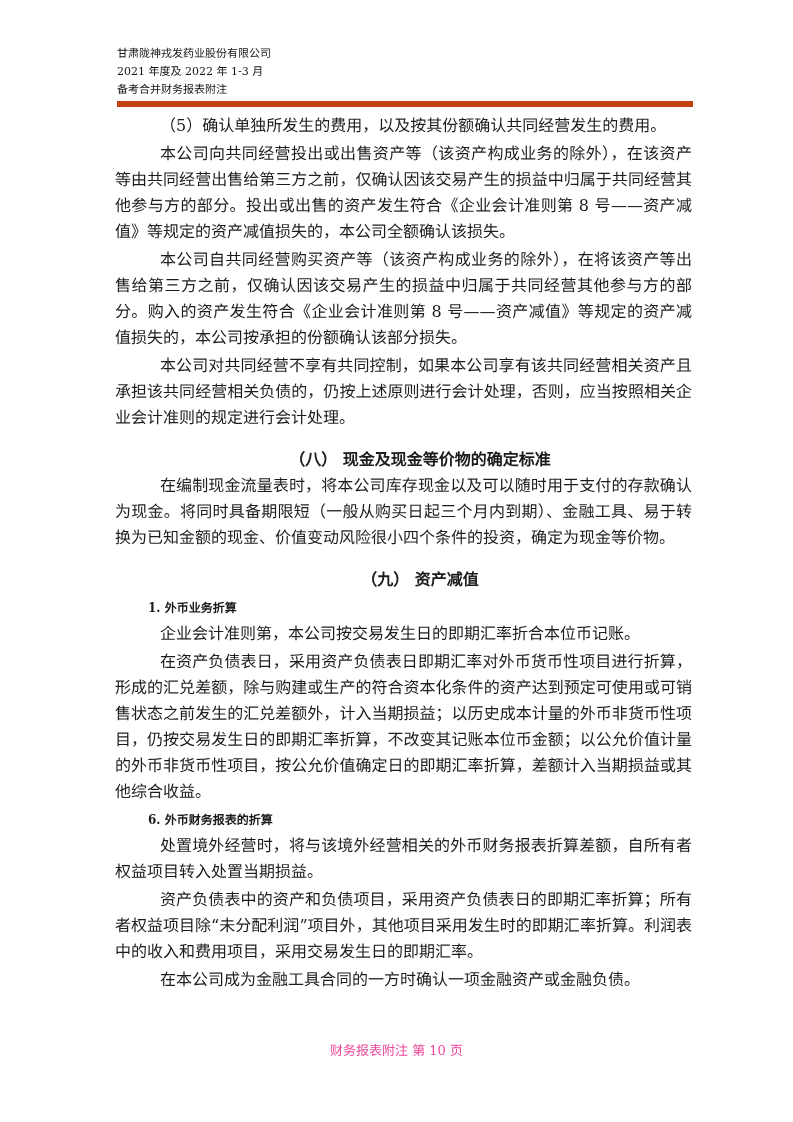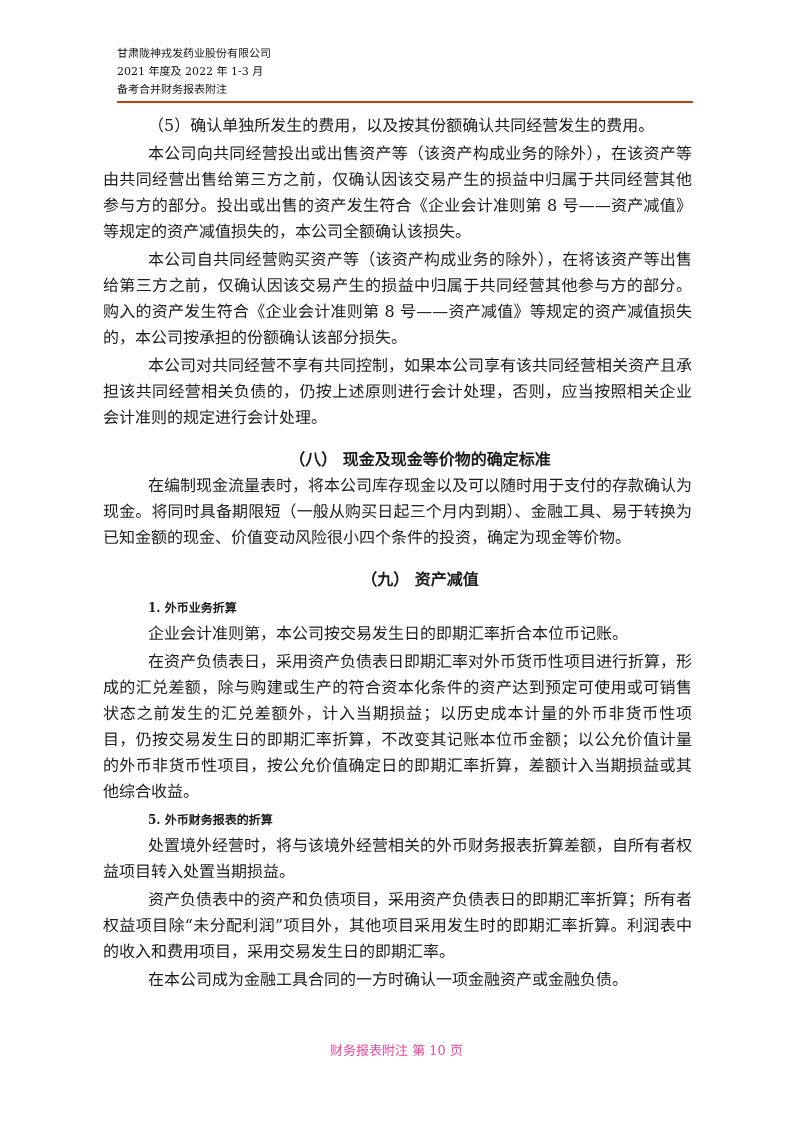--- a/index.html
+++ b/index.html
@@ -18,39 +18,39 @@
   }
   
   .doc-header {
     position: absolute;
     left: 117px;
     top: 45px;
     width: 576px;
     font-size: 11px;
     line-height: 18px;
     color: #141414;
-    border-bottom: 2px solid #c2410c;
+    border-bottom: 6px solid #c2410c;
     padding-bottom: 2px;
   }
   .doc-header div {
     white-space: nowrap;
   }
   
   .doc-body {
     position: absolute;
     left: 103px;
     top: 113px;
     width: 589px;
     font-size: 16px;
     line-height: 26px;
     text-align: justify;
     color: #1c1c1c;
   }
   .doc-body p.para {
-    margin: 0 0 2px 0;
+    margin: 0 0 2px 12px;
     text-indent: 45px;
   }
   .doc-body h3.section-h {
     font-size: 16px;
     line-height: 26px;
     font-weight: 700;
     margin: 16px 0 0 45px;
     text-align: center;
   }
   .doc-body h4.sub-h {
@@ -87,21 +87,21 @@
       <p class="para">（5）确认单独所发生的费用，以及按其份额确认共同经营发生的费用。</p>
       <p class="para">本公司向共同经营投出或出售资产等（该资产构成业务的除外），在该资产等由共同经营出售给第三方之前，仅确认因该交易产生的损益中归属于共同经营其他参与方的部分。投出或出售的资产发生符合《企业会计准则第 8 号——资产减值》等规定的资产减值损失的，本公司全额确认该损失。</p>
       <p class="para">本公司自共同经营购买资产等（该资产构成业务的除外），在将该资产等出售给第三方之前，仅确认因该交易产生的损益中归属于共同经营其他参与方的部分。购入的资产发生符合《企业会计准则第 8 号——资产减值》等规定的资产减值损失的，本公司按承担的份额确认该部分损失。</p>
       <p class="para">本公司对共同经营不享有共同控制，如果本公司享有该共同经营相关资产且承担该共同经营相关负债的，仍按上述原则进行会计处理，否则，应当按照相关企业会计准则的规定进行会计处理。</p>
       <h3 class="section-h">（八） 现金及现金等价物的确定标准</h3>
       <p class="para">在编制现金流量表时，将本公司库存现金以及可以随时用于支付的存款确认为现金。将同时具备期限短（一般从购买日起三个月内到期）、金融工具、易于转换为已知金额的现金、价值变动风险很小四个条件的投资，确定为现金等价物。</p>
       <h3 class="section-h">（九） 资产减值</h3>
       <h4 class="sub-h">1. 外币业务折算</h4>
       <p class="para">企业会计准则第，本公司按交易发生日的即期汇率折合本位币记账。</p>
       <p class="para">在资产负债表日，采用资产负债表日即期汇率对外币货币性项目进行折算，形成的汇兑差额，除与购建或生产的符合资本化条件的资产达到预定可使用或可销售状态之前发生的汇兑差额外，计入当期损益；以历史成本计量的外币非货币性项目，仍按交易发生日的即期汇率折算，不改变其记账本位币金额；以公允价值计量的外币非货币性项目，按公允价值确定日的即期汇率折算，差额计入当期损益或其他综合收益。</p>
-      <h4 class="sub-h">5. 外币财务报表的折算</h4>
+      <h4 class="sub-h">6. 外币财务报表的折算</h4>
       <p class="para">处置境外经营时，将与该境外经营相关的外币财务报表折算差额，自所有者权益项目转入处置当期损益。</p>
       <p class="para">资产负债表中的资产和负债项目，采用资产负债表日的即期汇率折算；所有者权益项目除“未分配利润”项目外，其他项目采用发生时的即期汇率折算。利润表中的收入和费用项目，采用交易发生日的即期汇率。</p>
       <p class="para">在本公司成为金融工具合同的一方时确认一项金融资产或金融负债。</p>
     </div>
 
   <div class="doc-footer">
     <span>财务报表附注 第 10 页</span>
   </div>
 
 </div>

